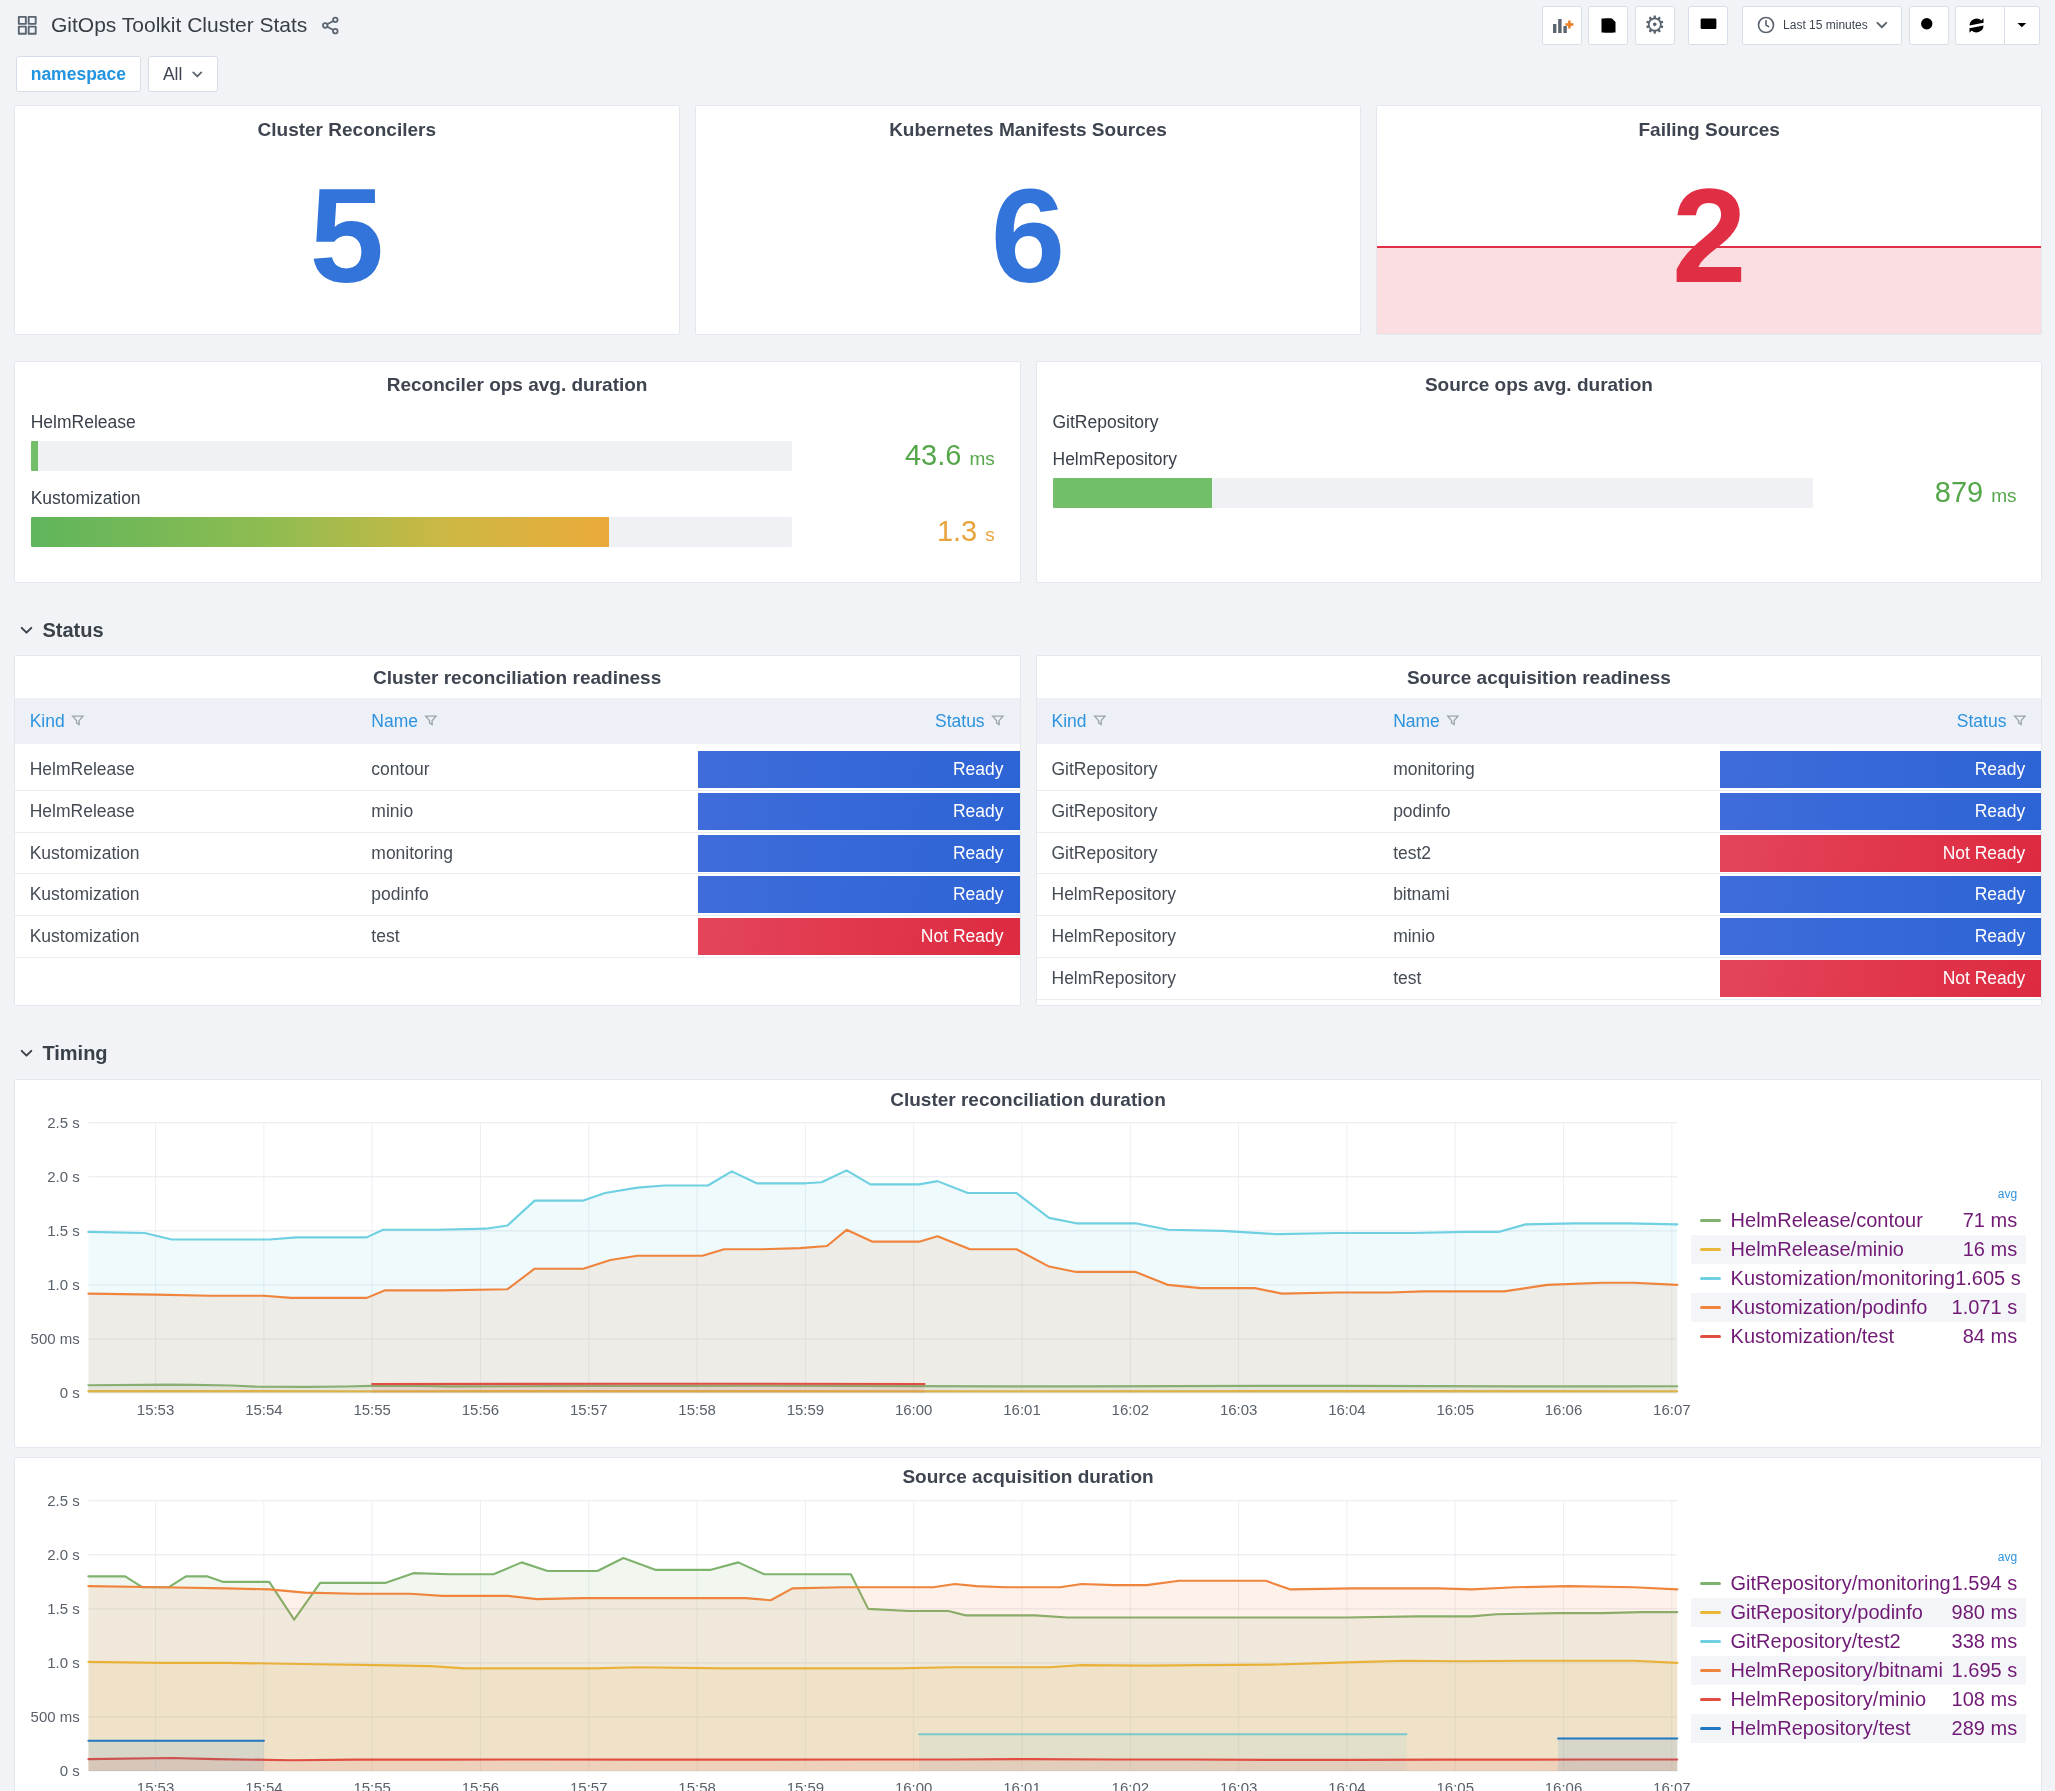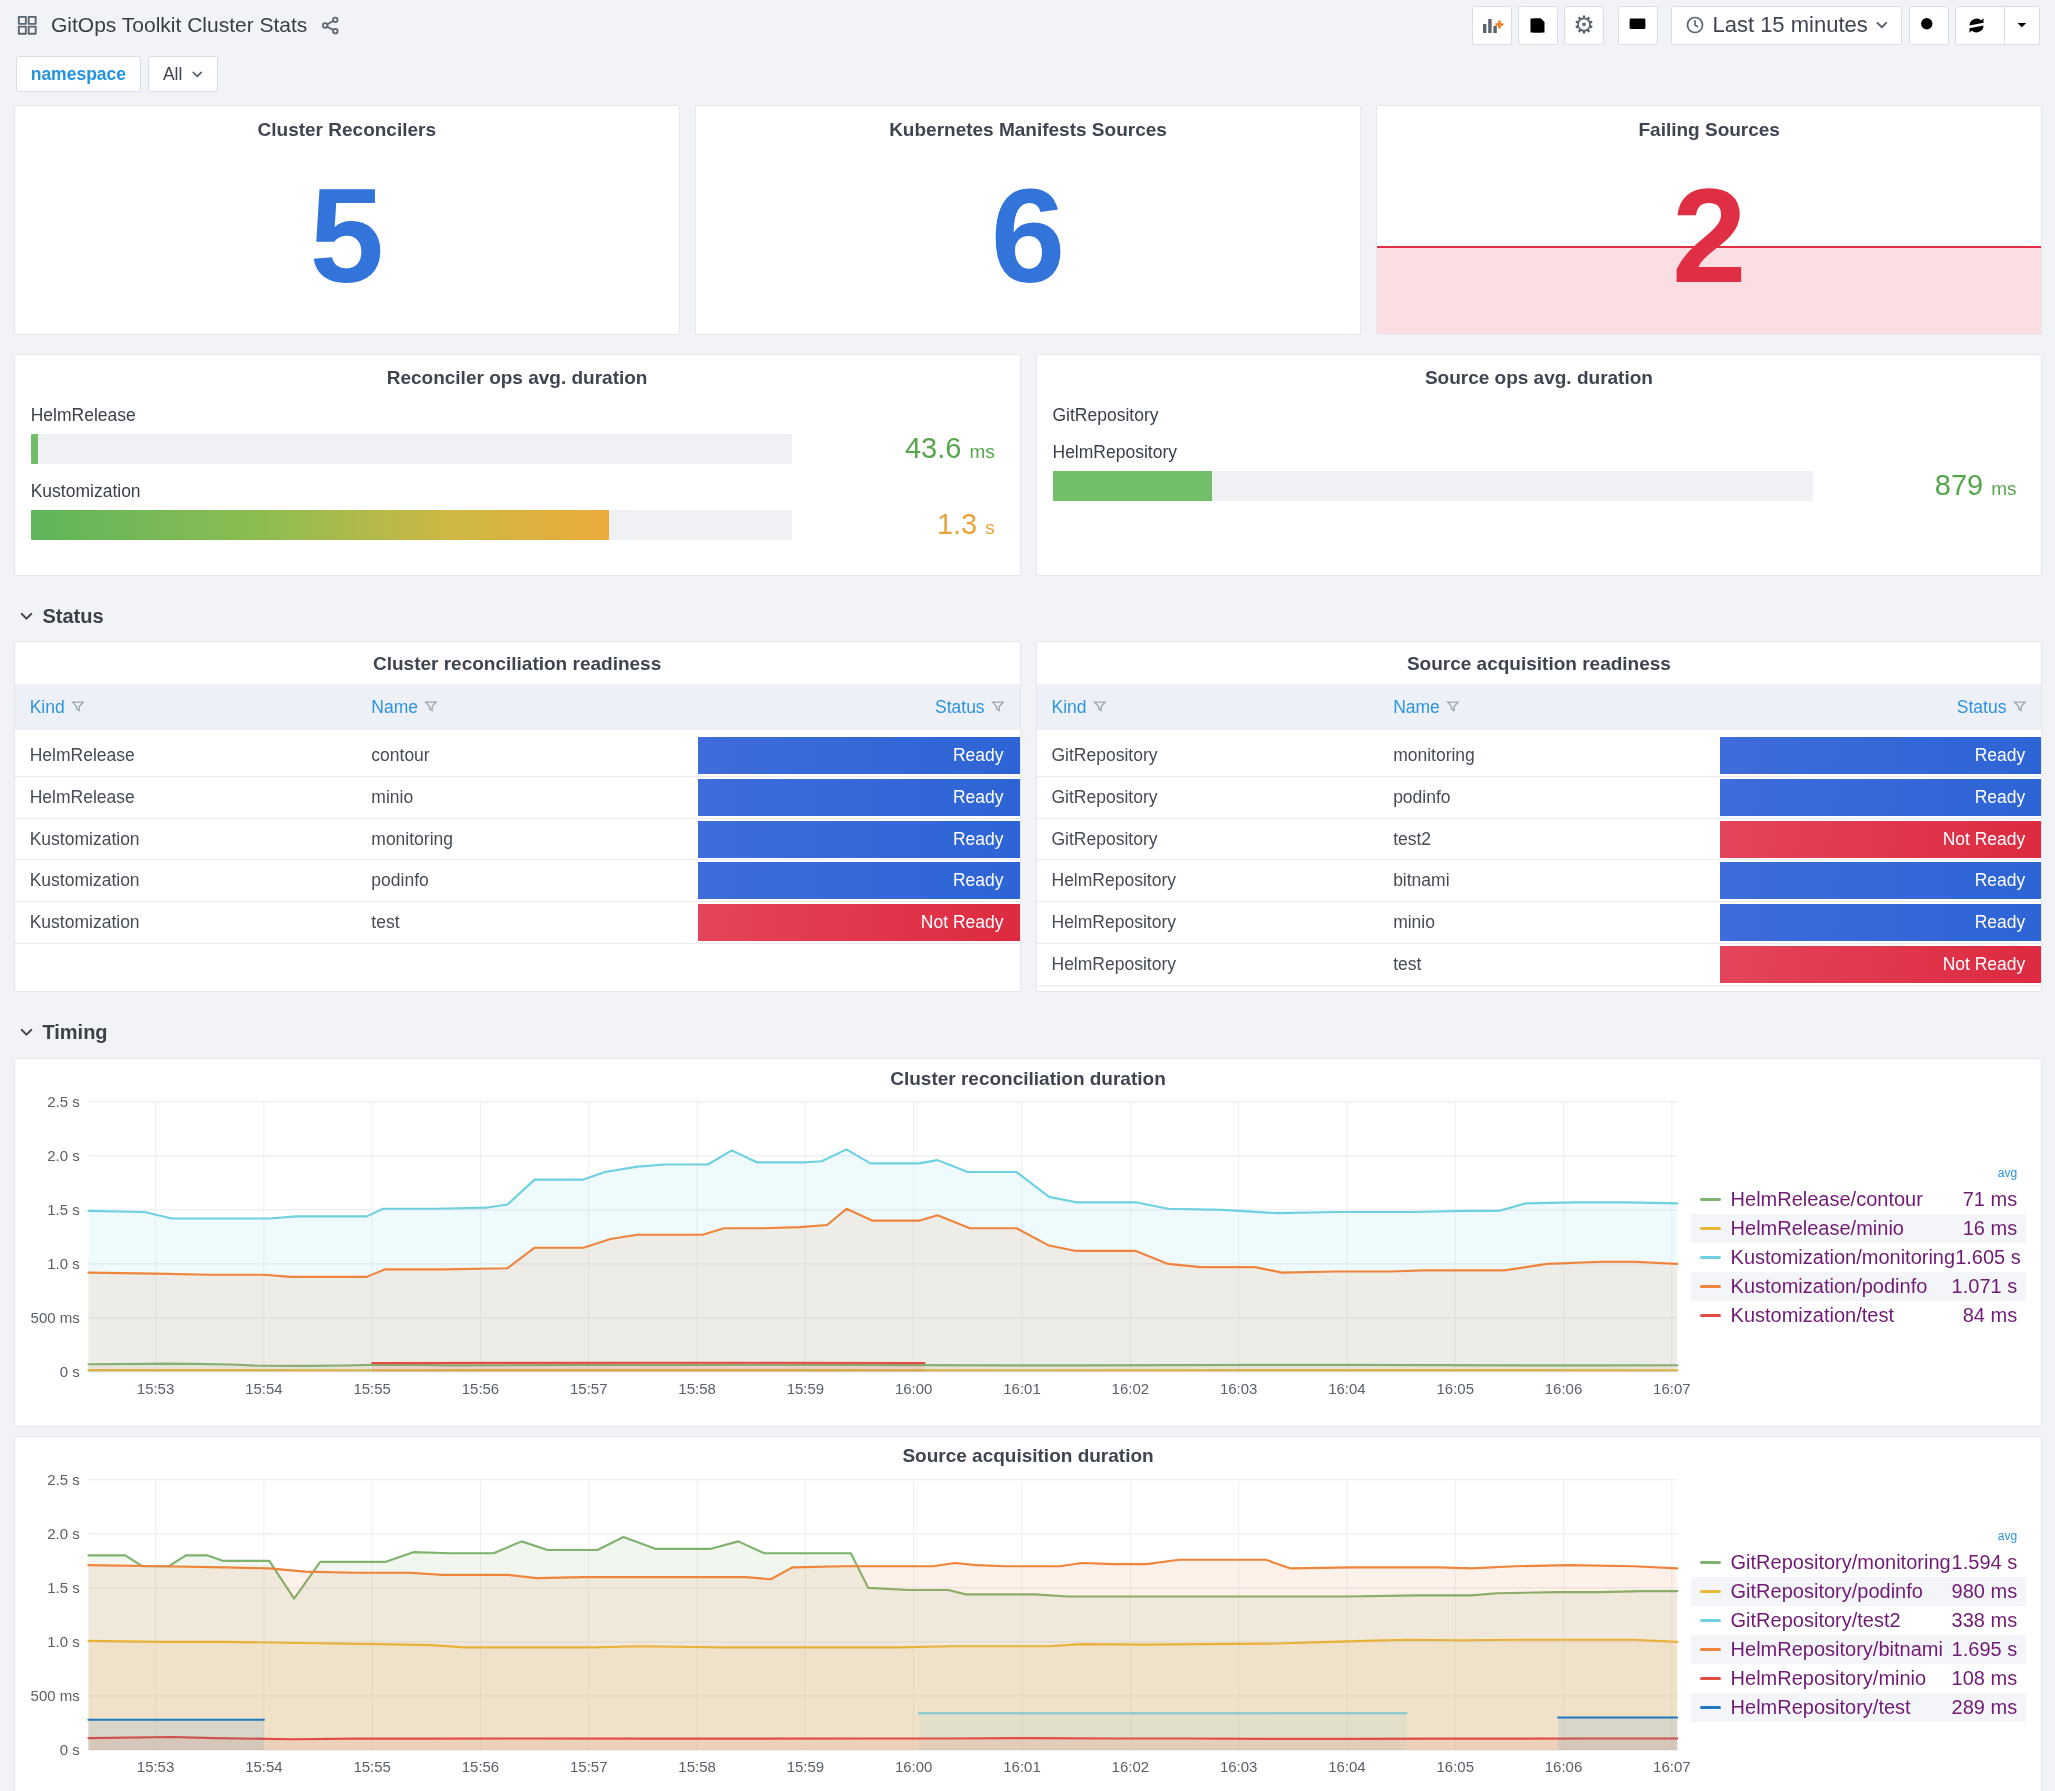--- a/index.html
+++ b/index.html
@@ -9,35 +9,35 @@
   .icon svg { stroke:#5A6570; fill:none; stroke-width:2; stroke-linecap:round; stroke-linejoin:round; }
 
   
   .topbar { height:50px; display:flex; align-items:center; justify-content:space-between; padding:0 16px; }
   .tb-left { display:flex; align-items:center; gap:12.5px; }
   .dash-title { font-size:21px; font-weight:500; color:#373E46; }
   .tb-right { display:flex; align-items:center; }
   .tb-btn { height:39px; min-width:40px; background:#fff; border:0.6px solid #D8DEE7; border-radius:2.5px;
             display:flex; align-items:center; justify-content:center; gap:7.5px; margin-left:6.2px; color:#5A6570; }
   .tb-btn.spaced { margin-left:13.7px; }
-  .tb-time { padding:0 12.5px; font-size:22px; color:#3E4550; }
+  .tb-time { padding:0 12.5px; font-size:12px; color:#3E4550; }
   .tb-split { display:flex; align-items:stretch; padding:0; }
   .tb-split .half { display:flex; align-items:center; justify-content:center; padding:0 10px; }
   .tb-split .half + .half { border-left:0.6px solid #D8DEE7; }
   .gear-glyph { font-family:"DejaVu Sans", sans-serif; font-size:24px; color:#5A6570; line-height:1; }
 
   
   .varrow { display:flex; align-items:center; gap:7.5px; padding:6.2px 16px 11.2px; }
   .pill { height:36px; background:#fff; border:0.6px solid #D6DDE7; border-radius:2.5px; display:flex; align-items:center; padding:0 13.7px; font-size:17.5px; }
   .var-label { color:#2394DF; font-weight:700; }
   .var-value { color:#3E4550; gap:8.7px; }
 
   
   .content { padding:1.2px 13.7px 12.5px; }
-  .row { display:flex; gap:15px; margin-bottom:19px; }
+  .row { display:flex; gap:15px; margin-bottom:26px; }
   .panel { background:#fff; border:0.6px solid #E3E8EF; border-radius:1.9px; position:relative; overflow:hidden; }
   .p-title { text-align:center; font-size:19px; font-weight:600; color:#3E4550; }
 
   
   .stat-panel { flex:1; height:230px; }
   .stat-panel .p-title { margin-top:13.7px; }
   .stat-value { position:absolute; left:0; right:0; top:57%; transform:translateY(-50%); text-align:center;
                 font-size:134px; font-weight:600; line-height:1; z-index:2; }
   .fail-line { position:absolute; left:0; right:0; top:61.5%; height:2.5px; background:#E02F44; z-index:1; }
   .fail-fill { position:absolute; left:0; right:0; top:calc(61.5% + 2.5px); bottom:0; background:rgba(224,47,68,0.16); z-index:1; }

